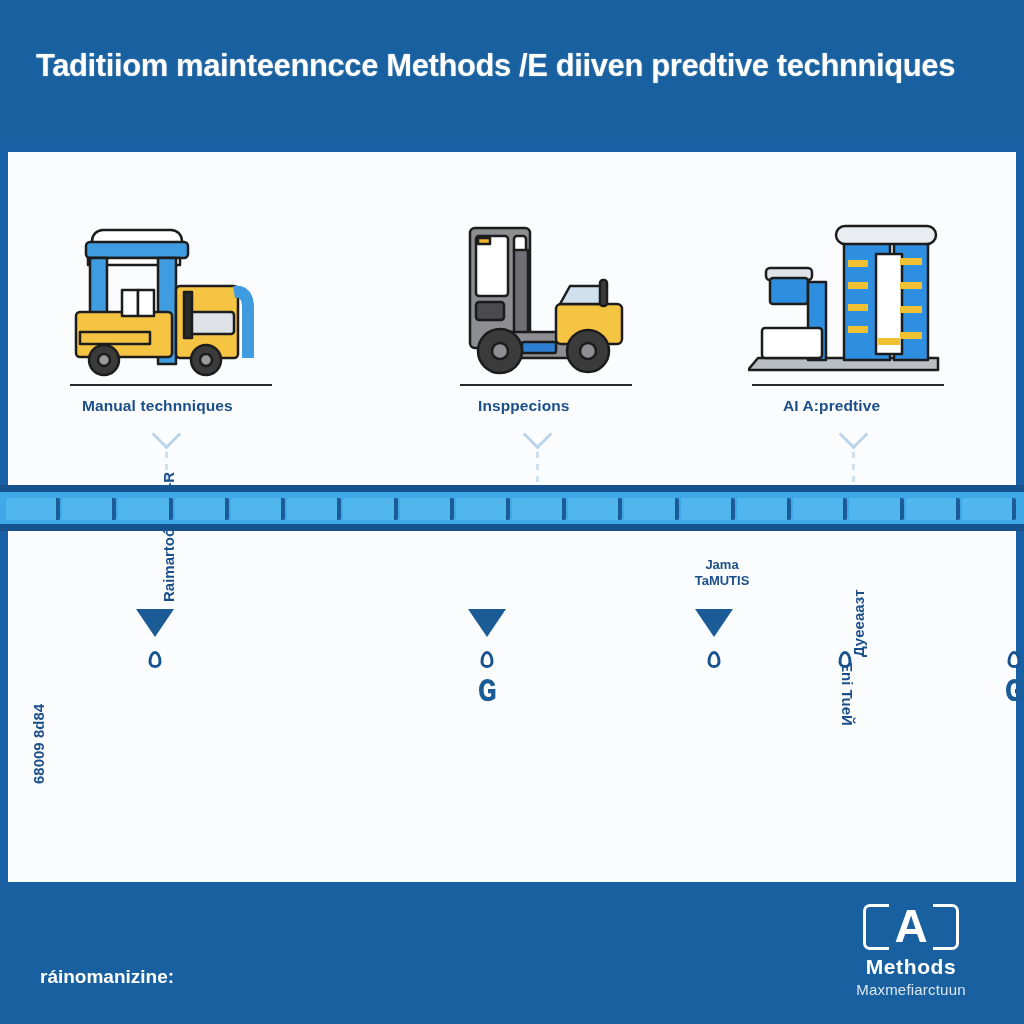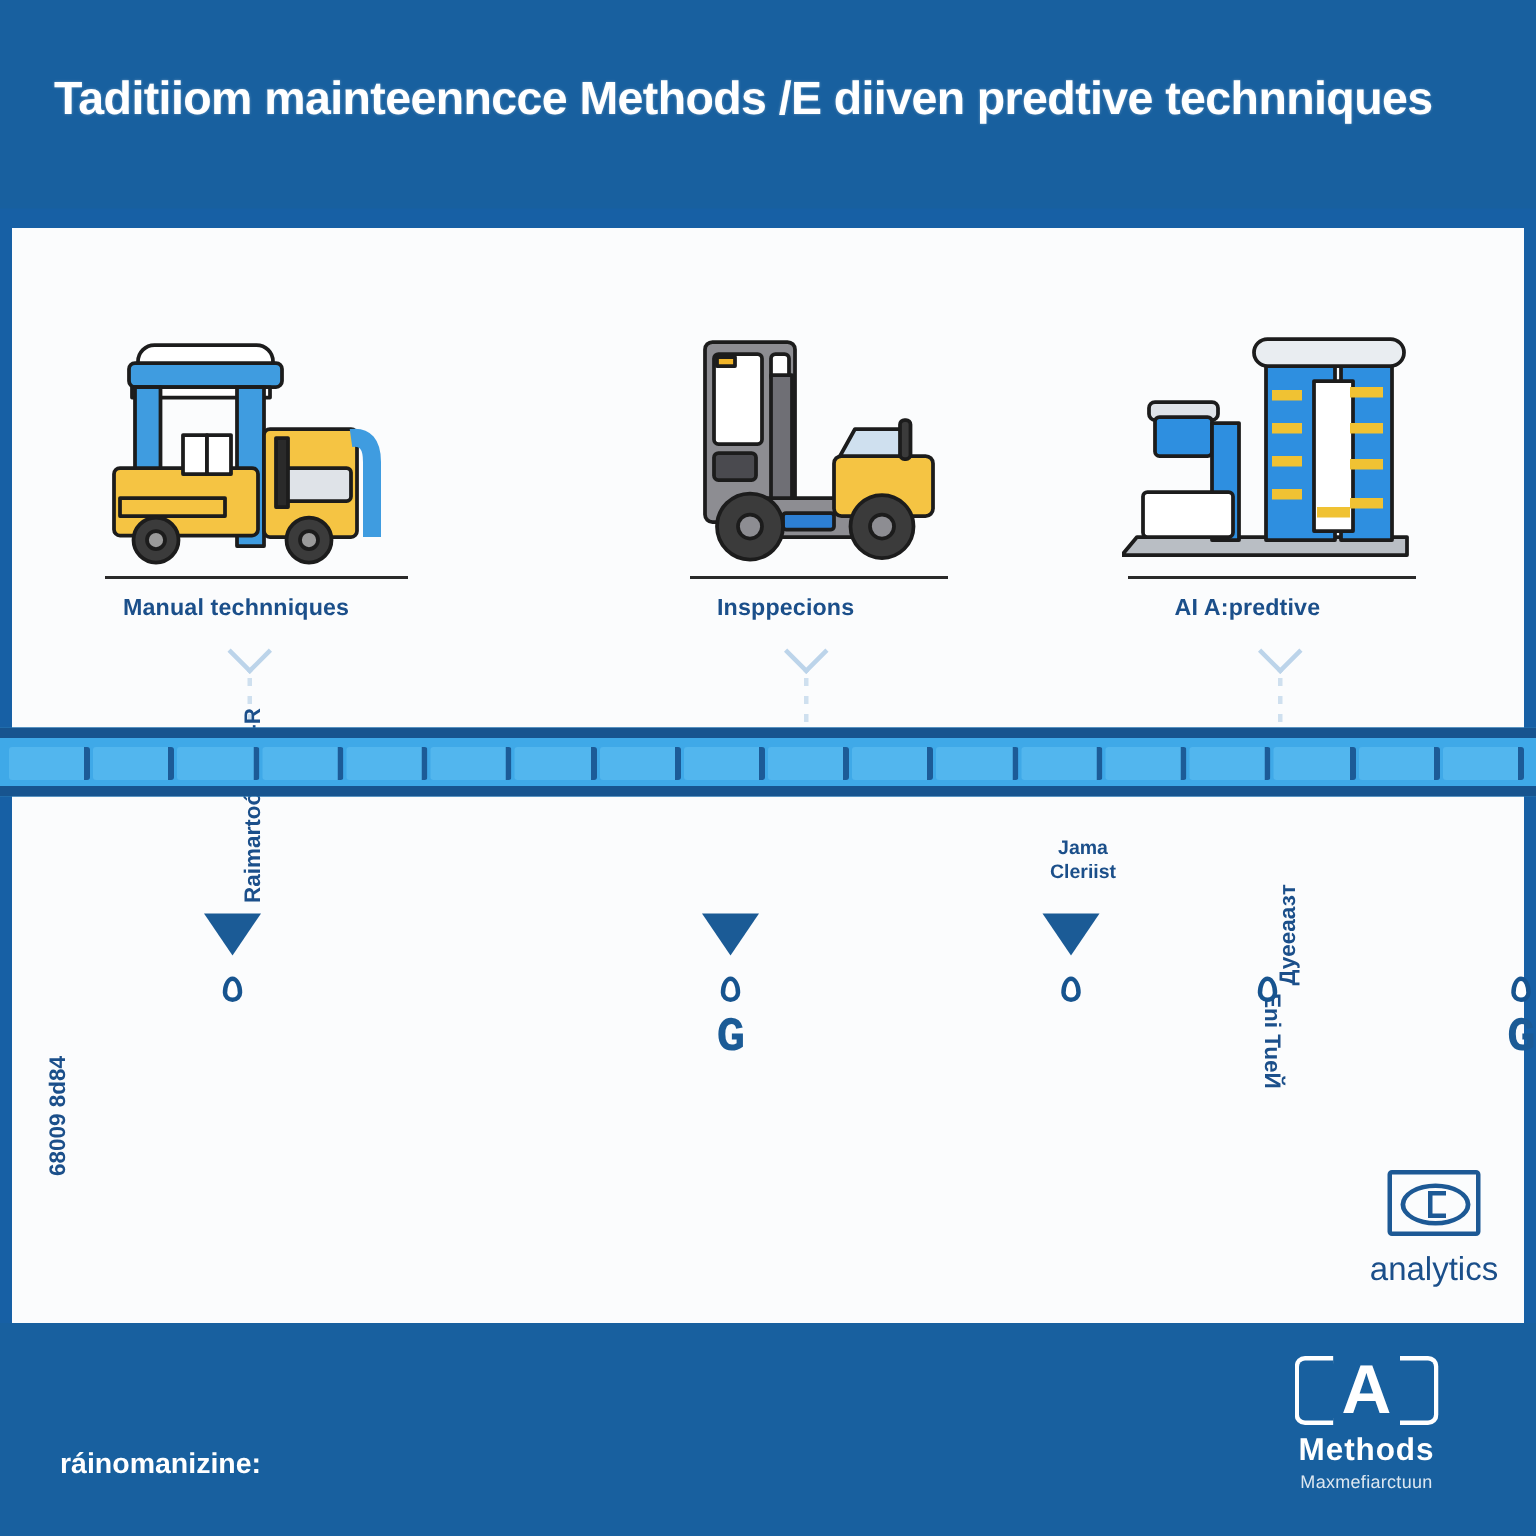--- a/index.html
+++ b/index.html
@@ -217,21 +217,21 @@
     left: 0; right: 0; top: -1px;
     font-size: 46px; font-weight: 700; line-height: 46px;
     color: #ffffff;
   }
   #brand-name {
     margin-top: 5px;
     font-size: 21px; font-weight: 700; letter-spacing: 0.6px;
   }
   #brand-sub {
     margin-top: 2px;
-    font-size: 12px; font-weight: 400; opacity: 0.85; letter-spacing: 0.2px;
+    font-size: 15px; font-weight: 400; opacity: 0.85; letter-spacing: 0.2px;
   }
 </style>
 </head>
 <body>
 
 <div id="page">
 
   <div id="header">
     <div id="header-title">Taditiiom mainteenncce Methods  /E diiven predtive technniques</div>
   </div>
@@ -344,30 +344,23 @@
     <div class="vlabel up" style="left:22px; top:632px;">68009 8d84</div>
 
     <div class="vlabel up" style="left:152px; top:450px;">Raimartoó: DQT-R</div>
 
     <div class="vlabel up" style="left:842px; top:505px;">Дуeеаазт</div>
 
     <div class="vlabel down" style="left:848px; top:510px;">Eni TueЙ</div>
 
     <div class="stack-label" style="left:714px; top:405px;">
       <span>Jama</span><br>
-      <span>Cleriist</span>
-    </div>
-
-    <div id="analytics">
-      <div id="analytics-icon">
-        <div class="eye"></div>
-        <div class="pupil"></div>
-      </div>
-      <div id="analytics-label">analytics</div>
-    </div>
+      <span>TaMUTIS</span>
+    </div>
+
 
   </div>
 
   <div id="timeline">
 
   <div class="seg" style="left: 6px; width: 54.2222px;"></div>
       <div class="seg" style="left: 62.2222px; width: 54.2222px;"></div>
       <div class="seg" style="left: 118.444px; width: 54.2222px;"></div>
       <div class="seg" style="left: 174.667px; width: 54.2222px;"></div>
       <div class="seg" style="left: 230.889px; width: 54.2222px;"></div>

